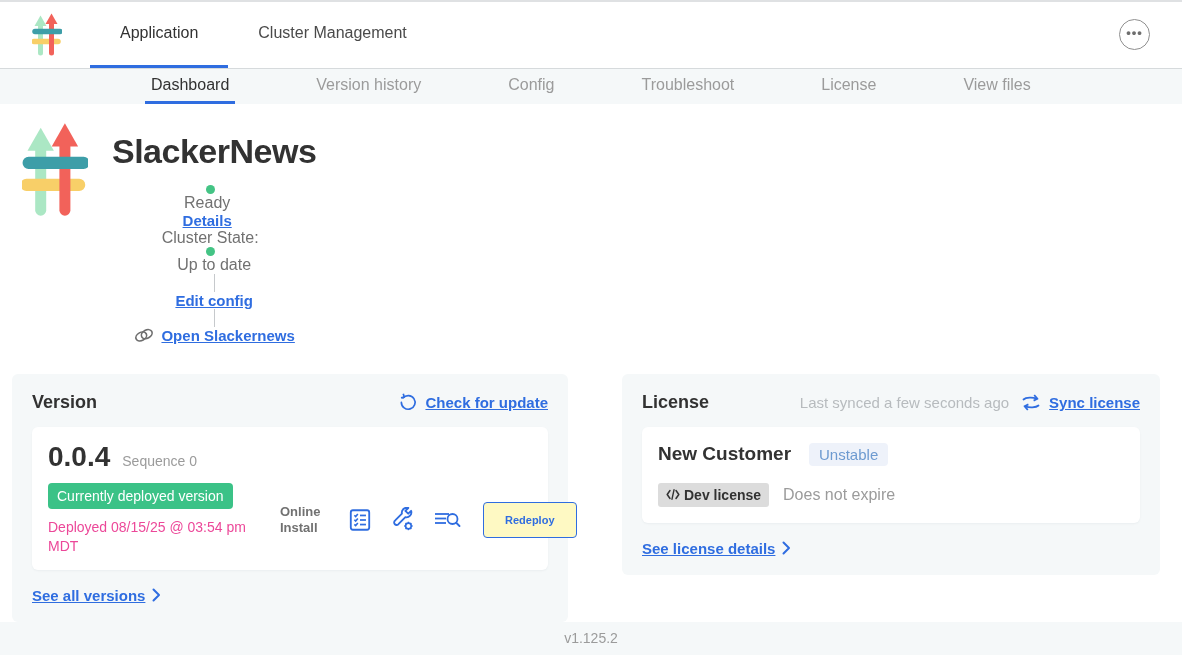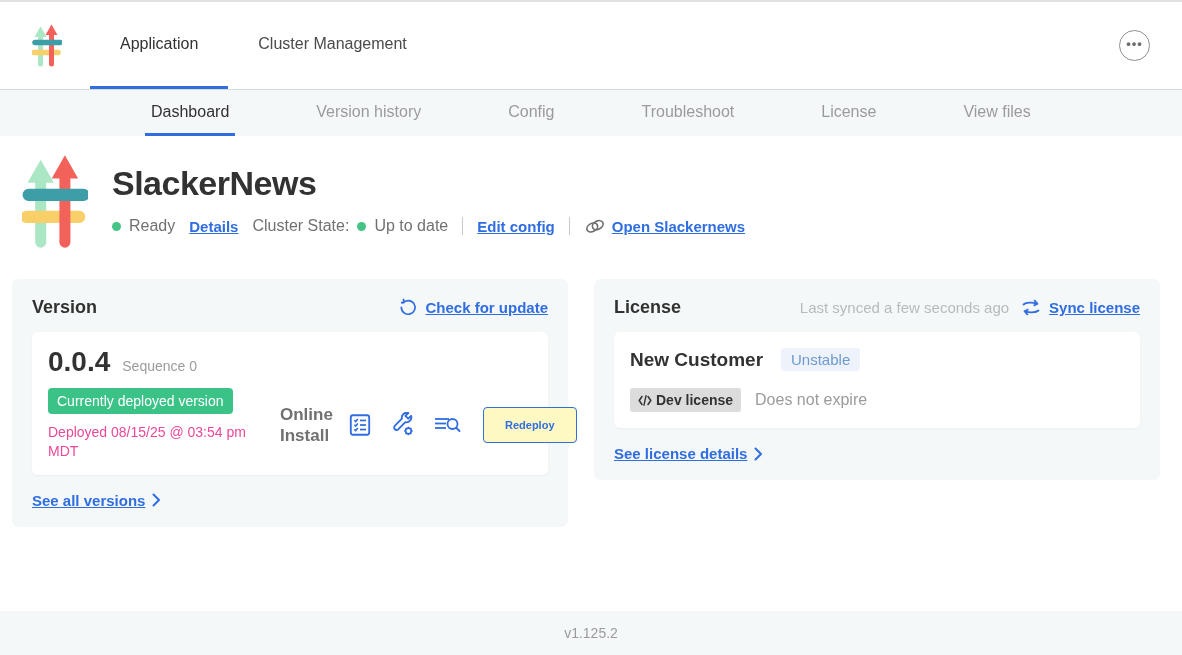--- a/index.html
+++ b/index.html
@@ -42,29 +42,29 @@
     margin-right:75px;
   }
   .subnav-item.active { color:#323232; font-weight:500; border-bottom-color:#2f6de0; }
 
   
   main { flex:1; padding:18px 22px 0 12px; }
   .app-header { display:flex; padding-left:10px; }
   .app-logo { width:66px; height:95px; flex:0 0 auto; }
   .app-info { margin-left:24px; padding-top:10px; }
   .app-title { font-size:34px; font-weight:800; letter-spacing:-0.5px; margin-bottom:14px; }
-  .status-row { display:flex; align-items:center; font-size:16px; color:#717171; }
+  .status-row { display:flex; align-items:center; font-size:16px; color:#717171;flex-direction:column; }
   .dot { width:9px; height:9px; border-radius:50%; background:#44c485; margin-right:8px; flex:0 0 auto; }
   .status-row .gap-sm { margin-right:14px; }
   .status-row a { font-size:15px; }
   .vdiv { width:1px; height:18px; background:#c6c9cc; margin:0 14px; }
   .link-with-icon { display:inline-flex; align-items:center; gap:6px; }
 
   
-  .cards { display:flex; gap:26px; margin-top:30px; align-items:flex-start; }
+  .cards { display:flex; gap:54px; margin-top:30px; align-items:flex-start; }
   .card { background:#f5f8f9; border-radius:6px; padding:18px 20px; }
   .card-version { width:556px; }
   .card-license { flex:1; }
   .card-head { display:flex; align-items:center; }
   .card-title { font-size:18px; font-weight:700; color:#323232; }
   .card-head .right { margin-left:auto; display:flex; align-items:center; gap:8px; }
   .card-head a { font-size:15px; }
   .white-panel {
     background:#fff; border-radius:6px; margin-top:14px; padding:14px 16px;
     box-shadow:0 1px 2px rgba(120,130,140,.08);
@@ -75,21 +75,21 @@
   .ver-number { font-size:28px; font-weight:800; color:#323232; }
   .ver-seq { font-size:14px; color:#9b9b9b; margin-left:12px; }
   .ver-row2 { display:flex; margin-top:10px;justify-content:space-between; }
   .ver-left { width:232px; flex:0 0 auto; }
   .deployed-badge {
     display:inline-block; background:#3bc287; color:#fff; font-size:14px;
     font-weight:500; padding:5px 9px; border-radius:4px; white-space:nowrap;
   }
   .deployed-at { margin-top:9px; font-size:14px; color:#ec4899; line-height:1.35; max-width:215px; }
   .ver-right { display:flex; align-items:center; gap:17px; padding-top:2px; }
-  .install-type { width:50px; font-size:17px; font-weight:700; color:#717171; line-height:1.25; }
+  .install-type { width:50px; font-size:13px; font-weight:700; color:#717171; line-height:1.25; }
   .icon-btn { display:flex; cursor:pointer; }
   .redeploy-btn {
     background:#fef9c3; border:1px solid #2f6de0; color:#2f6de0; font-weight:700;
     font-size:11px; border-radius:4px; padding:11px 21px; cursor:pointer;
     font-family:inherit; margin-left:5px;
   }
   .see-link-row { margin-top:17px; display:flex; align-items:center; gap:7px; }
   .see-link-row a { font-size:15px; }
 
   

